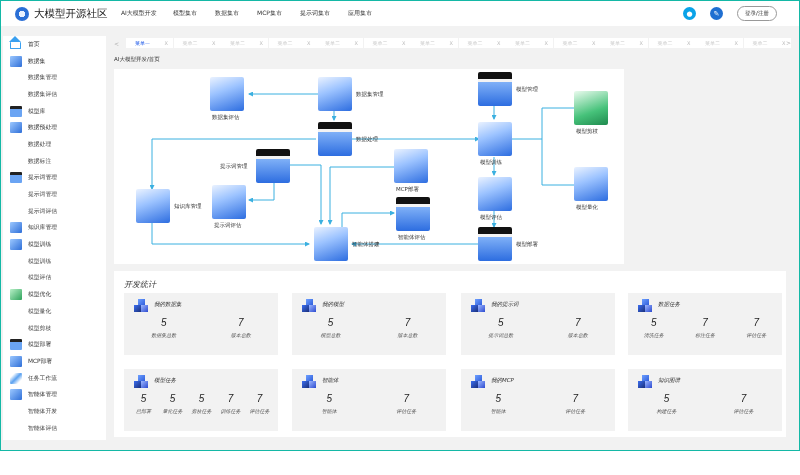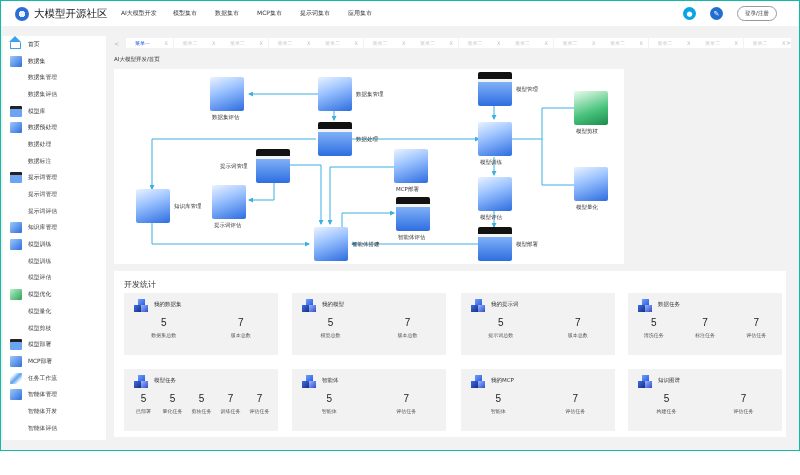--- a/index.html
+++ b/index.html
@@ -52,21 +52,21 @@
 .flow-svg{position:absolute;left:0;top:0;}
 .right-panel{position:absolute;left:628px;top:68px;width:157px;height:195px;background:#fff;}
 .rp-title{position:absolute;top:26px;width:100%;text-align:center;font-size:8px;color:#333;}
 .avatar{position:absolute;left:59px;top:63px;width:40px;height:40px;border-radius:50%;background:#a8d9b6;overflow:hidden;}
 .avatar .hair{position:absolute;left:9px;top:6px;width:22px;height:22px;border-radius:50% 50% 30% 30%;background:#f06a5a;}
 .avatar .face{position:absolute;left:12px;top:13px;width:16px;height:17px;border-radius:40% 40% 50% 50%;background:#fff1ea;}
 .avatar .body{position:absolute;left:5px;top:30px;width:30px;height:14px;border-radius:50% 50% 0 0;background:#dbe89a;}
 .avatar .bow{position:absolute;left:17px;top:31px;width:6px;height:3px;background:#f06a5a;}
 .rp-login{position:absolute;left:32px;top:129px;width:99px;height:19px;border-radius:10px;background:#0000ff;color:#fff;font-size:8px;display:flex;align-items:center;justify-content:center;}
 .rp-slogan{position:absolute;top:177px;width:100%;text-align:center;font-size:5px;color:#444;}
-.stats-panel{position:absolute;left:113px;top:270px;width:672px;height:166px;background:#fff;}
+.stats-panel{position:absolute;left:113px;top:270px;width:672px;height:166px;background:#fff;font-style:italic;}
 .stats-title{position:absolute;left:10px;top:8px;font-size:8px;color:#333;}
 .card{position:absolute;width:154px;height:62px;background:#f2f2f2;}
 .card-icon{position:absolute;left:10px;top:6px;width:14px;height:13px;}
 .card-icon i{position:absolute;width:7px;height:7px;}
 .card-icon i:nth-child(1){left:4px;top:0;background:linear-gradient(135deg,#6ea0ff,#2b59d9);}
 .card-icon i:nth-child(2){left:0;top:6px;background:linear-gradient(135deg,#3c6ef0,#1a2f7a);}
 .card-icon i:nth-child(3){left:7px;top:6px;background:linear-gradient(135deg,#9db8ff,#2c4ad0);}
 .card-title{position:absolute;left:30px;top:8px;font-size:5.5px;color:#333;white-space:nowrap;}
 .metrics{position:absolute;left:0;top:24px;width:100%;display:flex;justify-content:space-around;}
 .metric{display:flex;flex-direction:column;align-items:center;}

